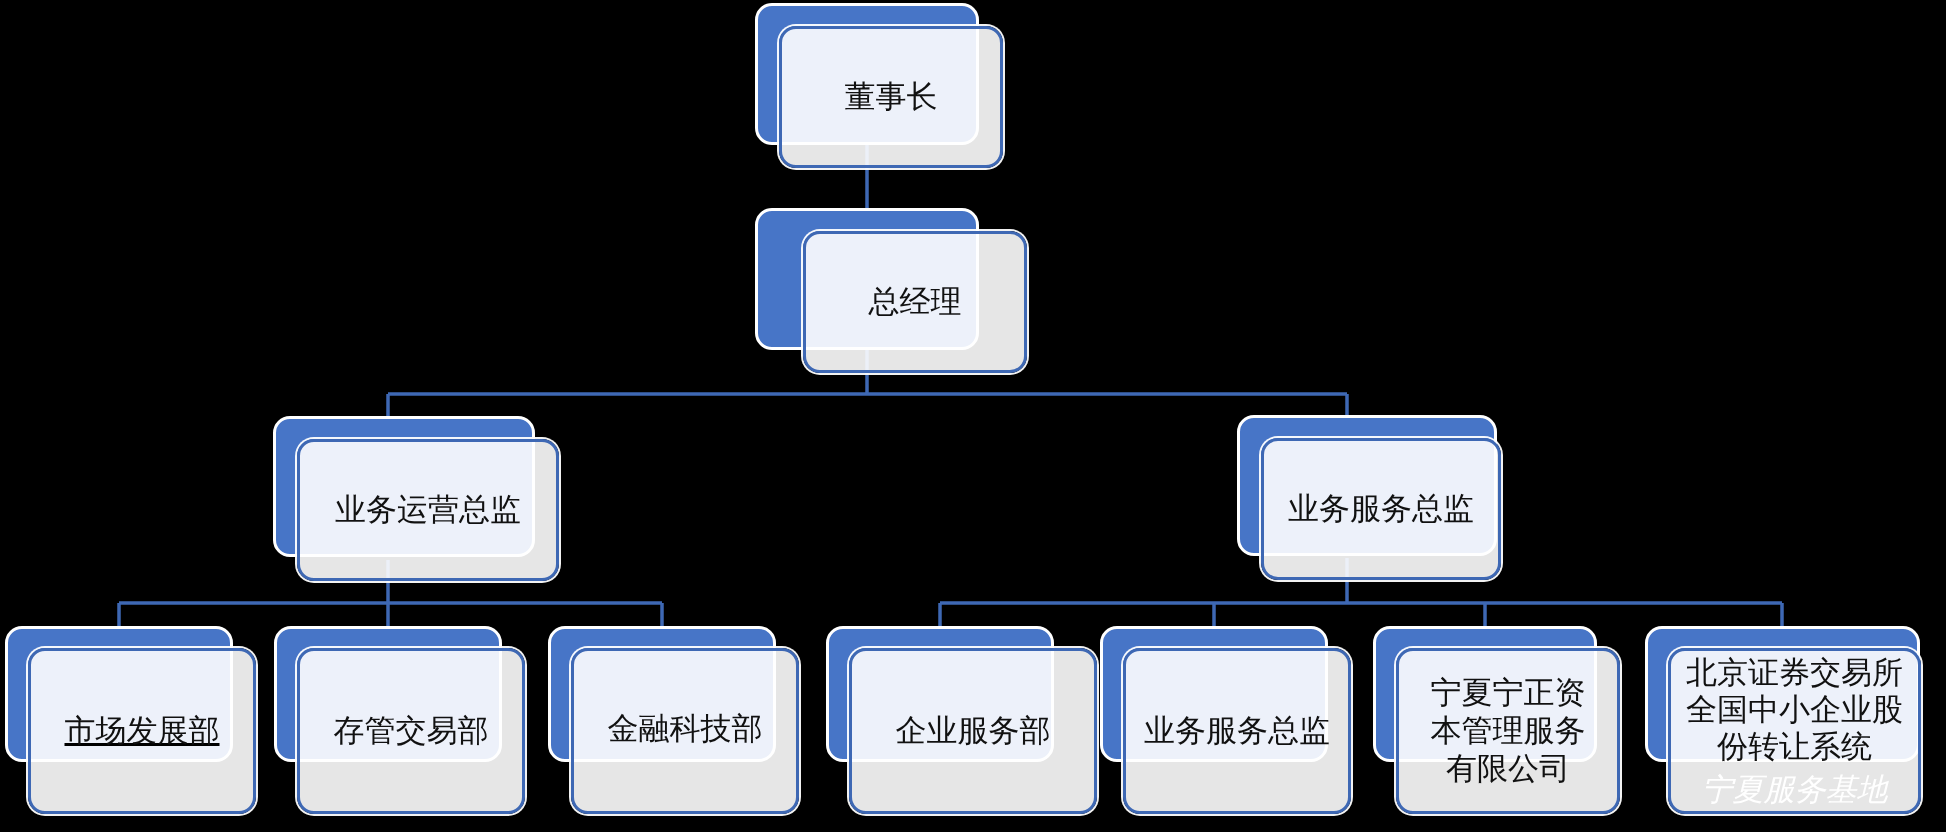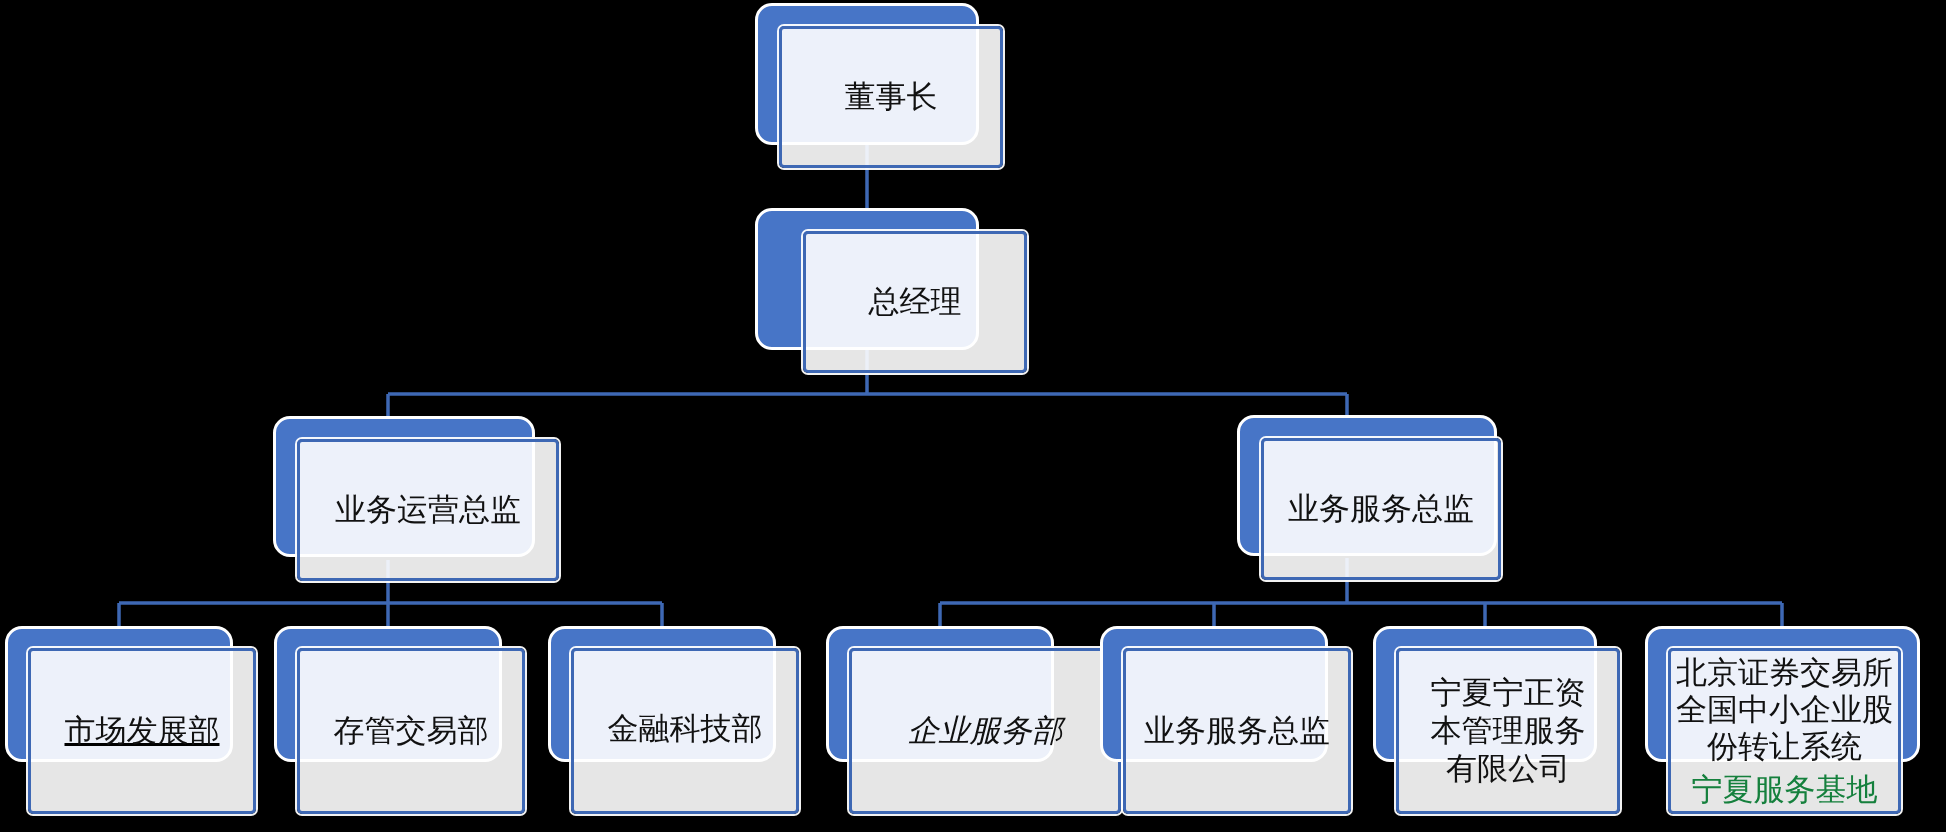--- a/index.html
+++ b/index.html
@@ -19,42 +19,43 @@
     border:3px solid #FFFFFF;
     border-radius:17px;
     box-sizing:border-box;
     z-index:1;
   }
   .front{
     position:absolute;
     background:rgba(255,255,255,0.90);
     border:3px solid #3E68B4;
     box-shadow:0 0 0 2px rgba(255,255,255,0.95);
-    border-radius:5px;
+    border-radius:17px;
     box-sizing:border-box;
     z-index:2;
     display:flex;
     flex-direction:column;
     align-items:center;
     justify-content:center;
   }
   .label{
     color:#111;
     font-size:31px;
     line-height:38px;
     text-align:center;
     white-space:pre-line;
     padding:0 4px;
   }
   .label2{
-    color:#15803d;
+    color:#ffffff;
     font-size:31px;
     line-height:38px;
     text-align:center;
     margin-top:9px;
+    font-style:italic;
   }
 </style>
 </head>
 <body>
 
 <div class="canvas">
 
   <svg class="wires" width="1946" height="832" viewBox="0 0 1946 832">
     <path d="M867 95 V232"></path>
     <path d="M867 340 V394"></path>
@@ -118,21 +119,21 @@
 
   <div class="node">
     <div class="back" style="left:548px;top:626px;width:228px;height:136px;"></div>
     <div class="front" style="left:571px;top:648px;width:228px;height:166px;font-family:Liberation Mono, monospace;">
       <div class="label">金融科技部</div>
     </div>
   </div>
 
   <div class="node">
     <div class="back" style="left:826px;top:626px;width:228px;height:136px;"></div>
-    <div class="front" style="left:849px;top:648px;width:272px;height:166px;font-style:italic;">
+    <div class="front" style="left:849px;top:648px;width:248px;height:166px;">
       <div class="label">企业服务部</div>
     </div>
   </div>
 
   <div class="node">
     <div class="back" style="left:1100px;top:626px;width:228px;height:136px;"></div>
     <div class="front" style="left:1123px;top:648px;width:228px;height:166px;">
       <div class="label">业务服务总监</div>
     </div>
   </div>
@@ -141,21 +142,21 @@
     <div class="back" style="left:1373px;top:626px;width:224px;height:136px;"></div>
     <div class="front" style="left:1396px;top:648px;width:224px;height:166px;">
       <div class="label">宁夏宁正资
 本管理服务
 有限公司</div>
     </div>
   </div>
 
   <div class="node">
     <div class="back" style="left:1645px;top:626px;width:275px;height:136px;"></div>
-    <div class="front" style="left:1668px;top:648px;width:233px;height:166px;">
+    <div class="front" style="left:1668px;top:648px;width:253px;height:166px;">
       <div class="label" style="line-height:37px;">北京证券交易所
 全国中小企业股
 份转让系统</div>
       <div class="label2" style="margin-top:6px;line-height:37px;">宁夏服务基地</div>
     </div>
   </div>
 
 </div>
 
 </body></html>

